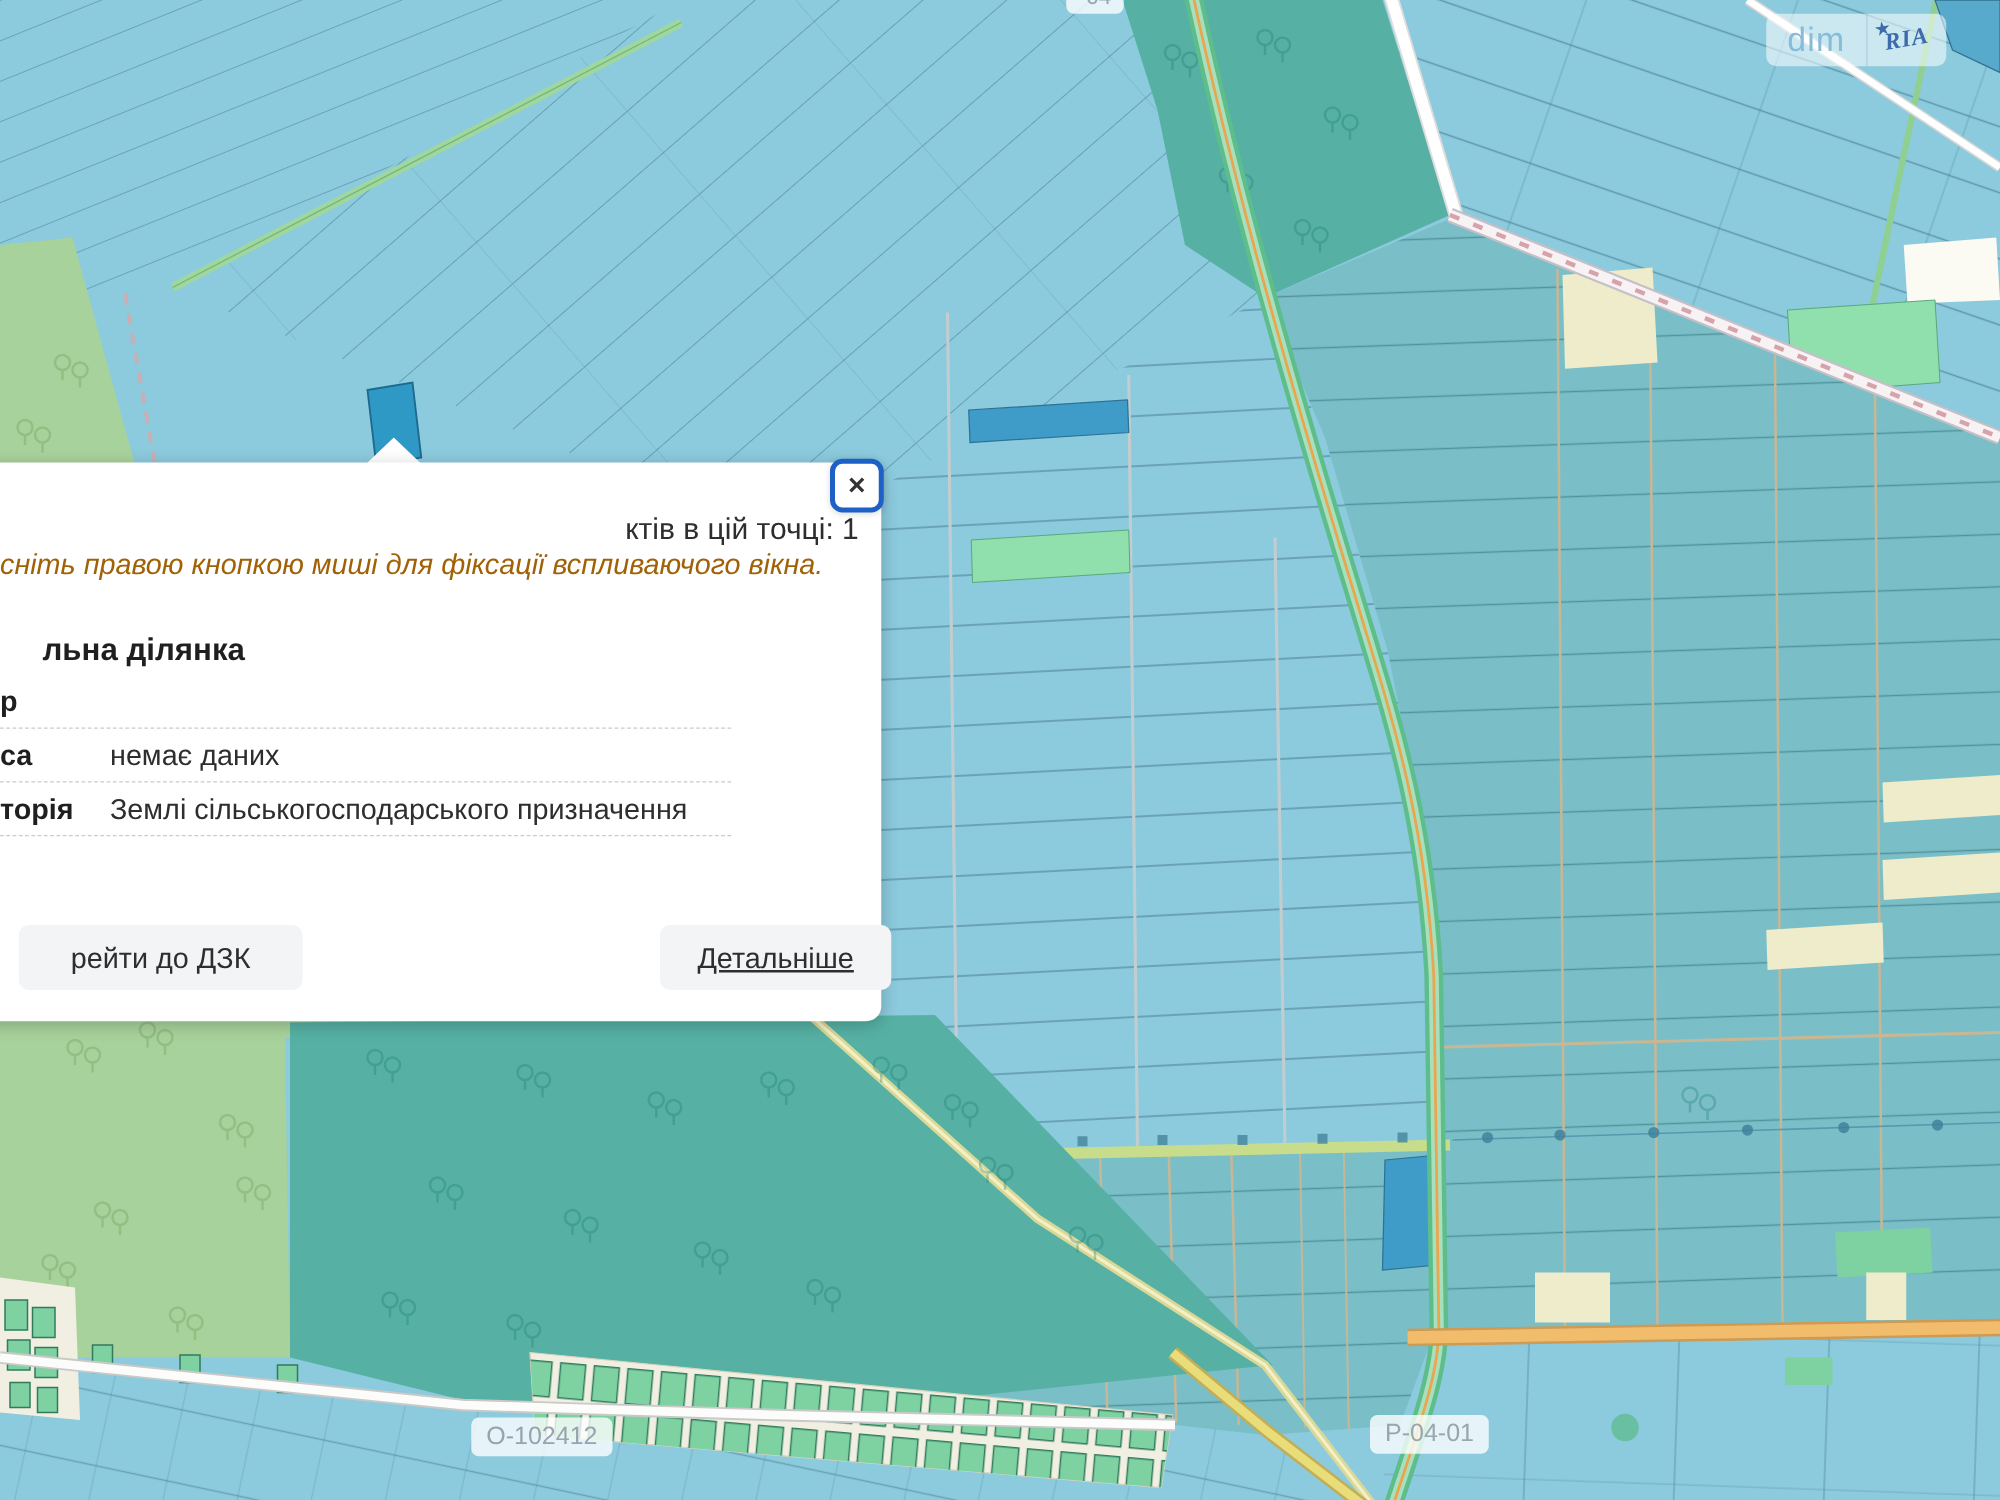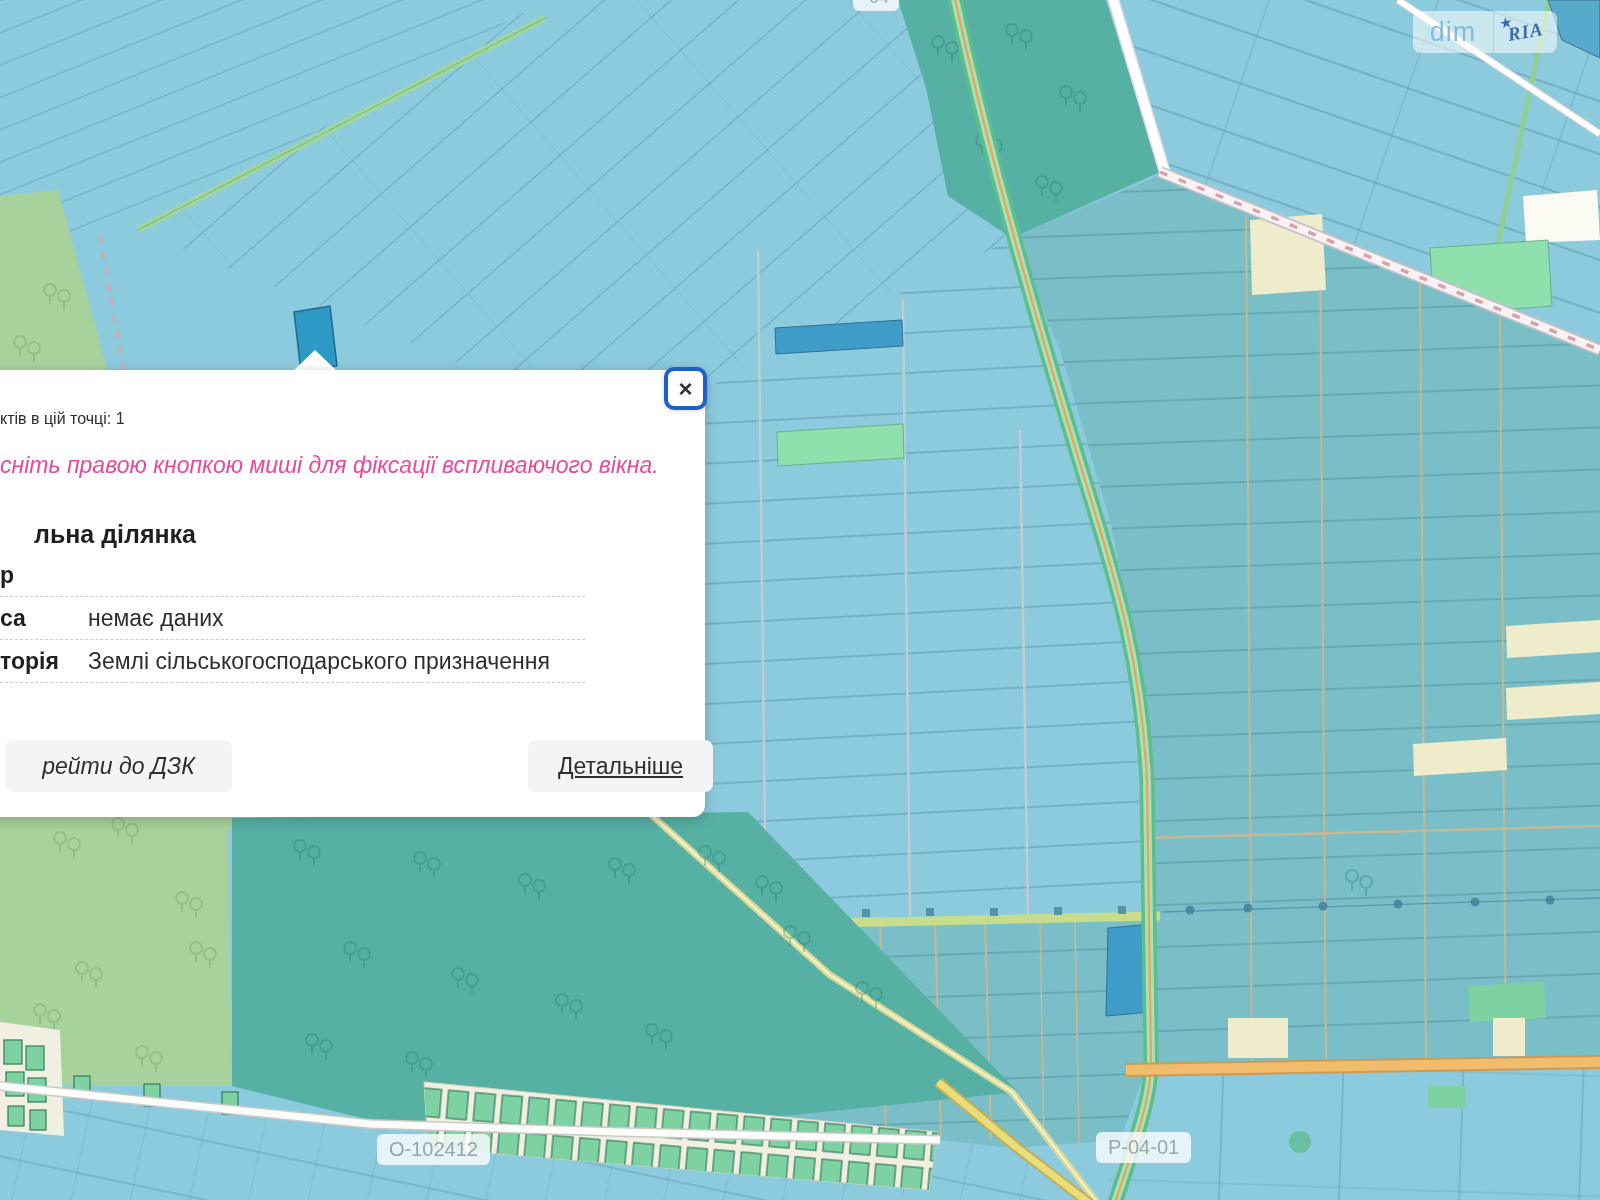--- a/index.html
+++ b/index.html
@@ -22,35 +22,35 @@
   #stage{position:relative;width:1600px;height:1200px;overflow:hidden;}
   #mapsvg{position:absolute;left:0;top:0;}
 
   
   .popup{
     position:absolute;left:-30px;top:370px;width:735px;height:447px;
     background:var(--c-popup-bg);border-radius:12px;
     box-shadow:0 3px 14px rgba(0,0,0,.22);
   }
   .popup-inner{position:absolute;left:30px;top:0;right:18px;bottom:0;padding-top:40px;color:#333;}
-  .pp-objects{font-size:16px;color:#2e2e2e;height:28px;}
-  .pp-hint{font-size:23px;font-style:italic;color:#ec4899;margin-top:14px;height:30px;white-space:nowrap;}
+  .pp-objects{font-size:24px;color:#2e2e2e;height:28px;text-align:right;}
+  .pp-hint{font-size:23px;font-style:italic;color:#a16207;height:30px;white-space:nowrap;}
   .pp-title{font-size:25px;font-weight:bold;color:#1f1f1f;margin-top:38px;height:30px;padding-left:34px;}
   .pp-table{margin-top:4px;width:585px;}
   .pp-row{display:flex;align-items:center;height:43px;font-size:23px;}
   .pp-row.sep{border-bottom:1px dashed #c6ccd2;}
   .pp-label{flex:0 0 88px;font-weight:bold;color:#1f1f1f;white-space:nowrap;}
   .pp-value{flex:1;color:#2e2e2e;white-space:nowrap;}
   .pp-buttons{position:absolute;left:0;top:370px;width:100%;height:52px;}
   .pp-btn{
     position:absolute;top:0;height:52px;background:#f3f4f6;border:none;border-radius:8px;
     font-family:inherit;font-size:23px;color:#2e2e2e;display:flex;align-items:center;justify-content:center;
     cursor:pointer;
   }
-  .pp-btn-left{left:5px;width:227px;font-style:italic;}
+  .pp-btn-left{left:15px;width:227px;}
   .pp-btn-right{left:528px;width:185px;text-decoration:underline;}
   .popup-pointer{
     position:absolute;left:293px;top:350px;width:0;height:0;
     border-left:22px solid transparent;border-right:22px solid transparent;
     border-bottom:21px solid #ffffff;
   }
   .popup-close{
     position:absolute;left:664px;top:367px;width:43px;height:43px;
     background:#fff;border:4px solid var(--c-accent);border-radius:10px;
     color:#333;font-size:24px;line-height:35px;text-align:center;cursor:pointer;

